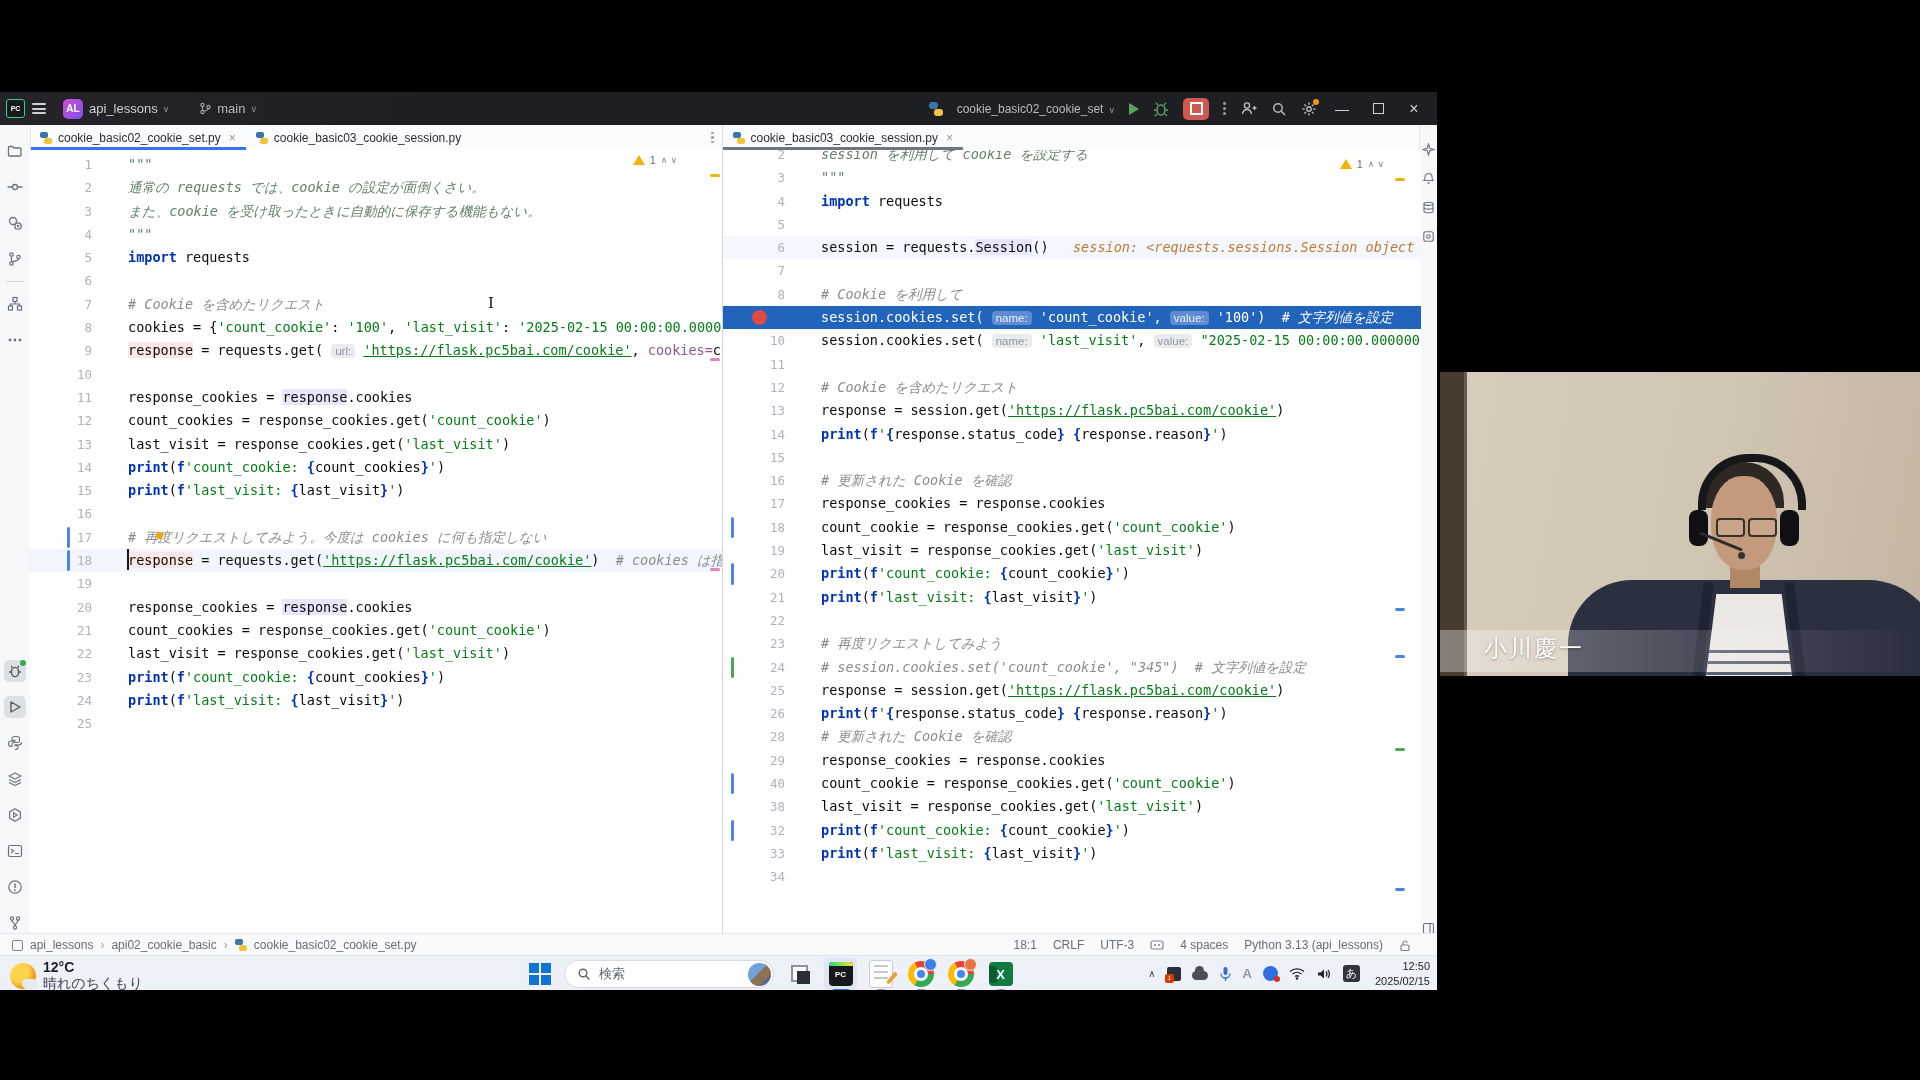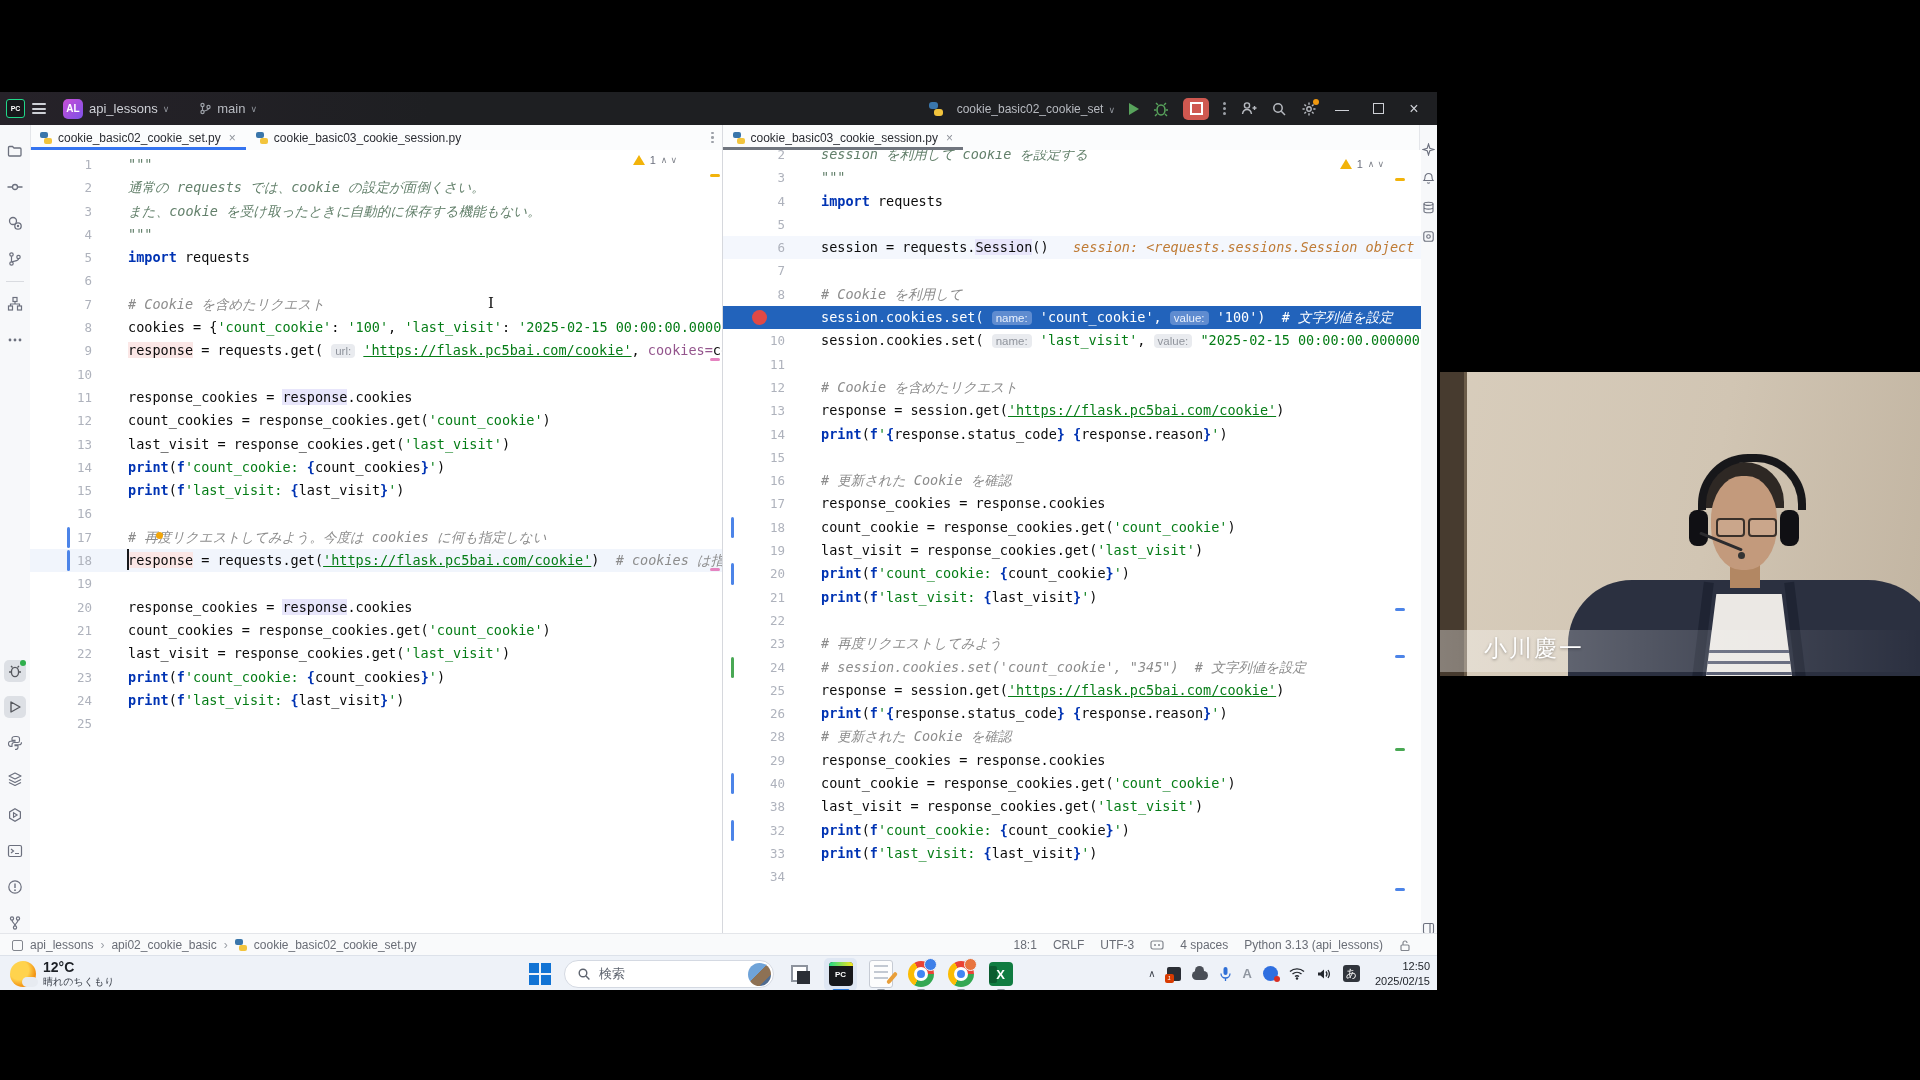--- a/index.html
+++ b/index.html
@@ -111,21 +111,21 @@
   .bc .sep{color:#9da1a8;}
   .sq-ic{width:9px;height:9px;border:1.3px solid #82868e;border-radius:2px;display:inline-block;}
   .sb-right{margin-left:auto;display:flex;align-items:center;gap:16px;padding-right:26px;}
 
   
   #taskbar{position:absolute;left:0;top:863px;width:1437px;height:35px;background:#eef2f8;border-top:1px solid #dde2ea;}
   .weather{position:absolute;left:10px;top:3px;display:flex;gap:7px;align-items:center;color:#1c2026;}
   .wicon{width:26px;height:26px;border-radius:50%;background:radial-gradient(circle at 35% 35%,#ffd34d 0 40%,#f29111 70%);position:relative;}
   .wicon::after{content:"";position:absolute;right:-2px;bottom:0;width:16px;height:10px;border-radius:8px;background:#e7ebf1;}
   .wtxt div:first-child{font-size:14px;font-weight:bold;}
-  .wtxt div:last-child{font-size:10px;color:#3c424c;}
+  .wtxt div:last-child{font-size:14px;color:#3c424c;}
   .tb-center{position:absolute;left:529px;top:4px;display:flex;align-items:center;gap:13px;}
   .winlogo{width:22px;height:22px;display:grid;grid-template-columns:10px 10px;grid-template-rows:10px 10px;gap:2px;}
   .winlogo i{background:#1173d4;}
   .searchpill{width:194px;height:26px;background:#fff;border:1px solid #d4d9e2;border-radius:14px;display:flex;align-items:center;gap:8px;padding:0 2px 0 12px;color:#5d636e;font-size:13px;}
   .searchpill .av{margin-left:auto;width:23px;height:23px;border-radius:50%;background:linear-gradient(135deg,#6fa3d8 0 45%,#8d7154 45% 75%,#4f6b8f 75%);}
   .tico{width:27px;height:27px;position:relative;display:flex;align-items:center;justify-content:center;}
   .rundash{position:absolute;bottom:-4px;left:50%;transform:translateX(-50%);width:8px;height:3px;border-radius:2px;background:#949ca8;}
   .rundash.act{width:17px;background:#2f7bd9;}
   .tv-b{position:absolute;left:4px;top:4px;width:13px;height:13px;border:2px solid #8d939d;background:#fff;}
   .tv-f{position:absolute;right:4px;bottom:4px;width:13px;height:13px;background:#2a2e35;}

